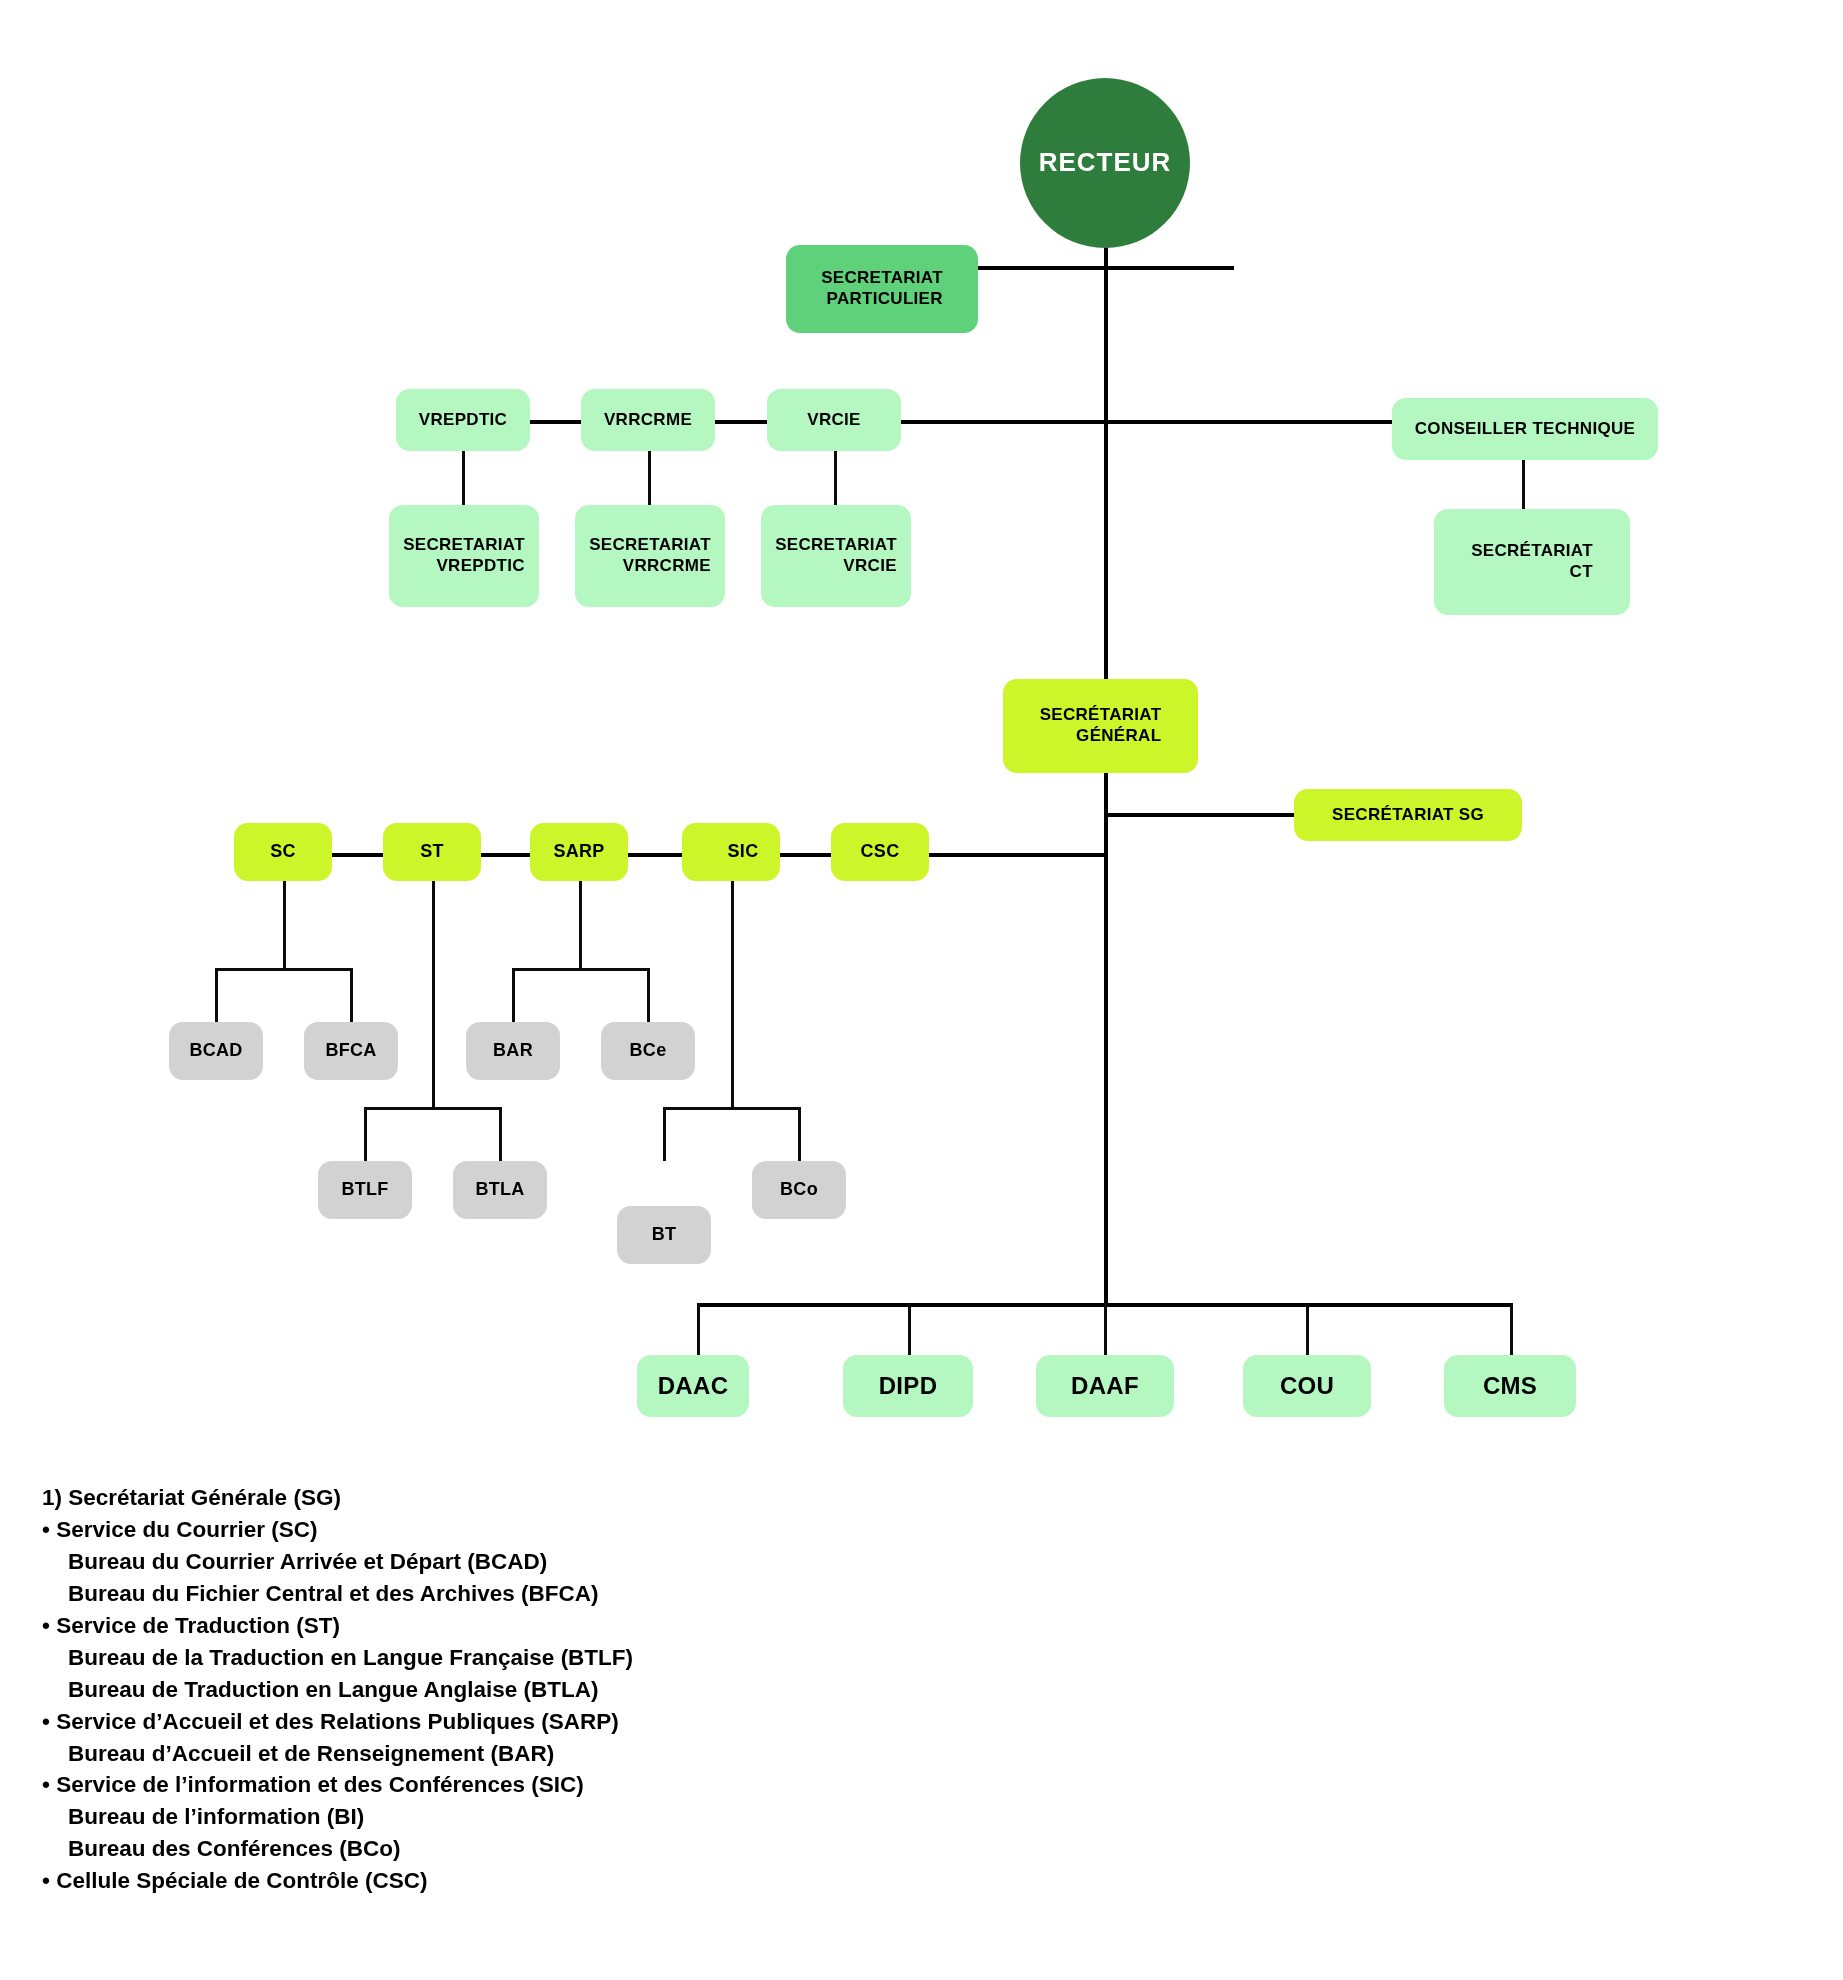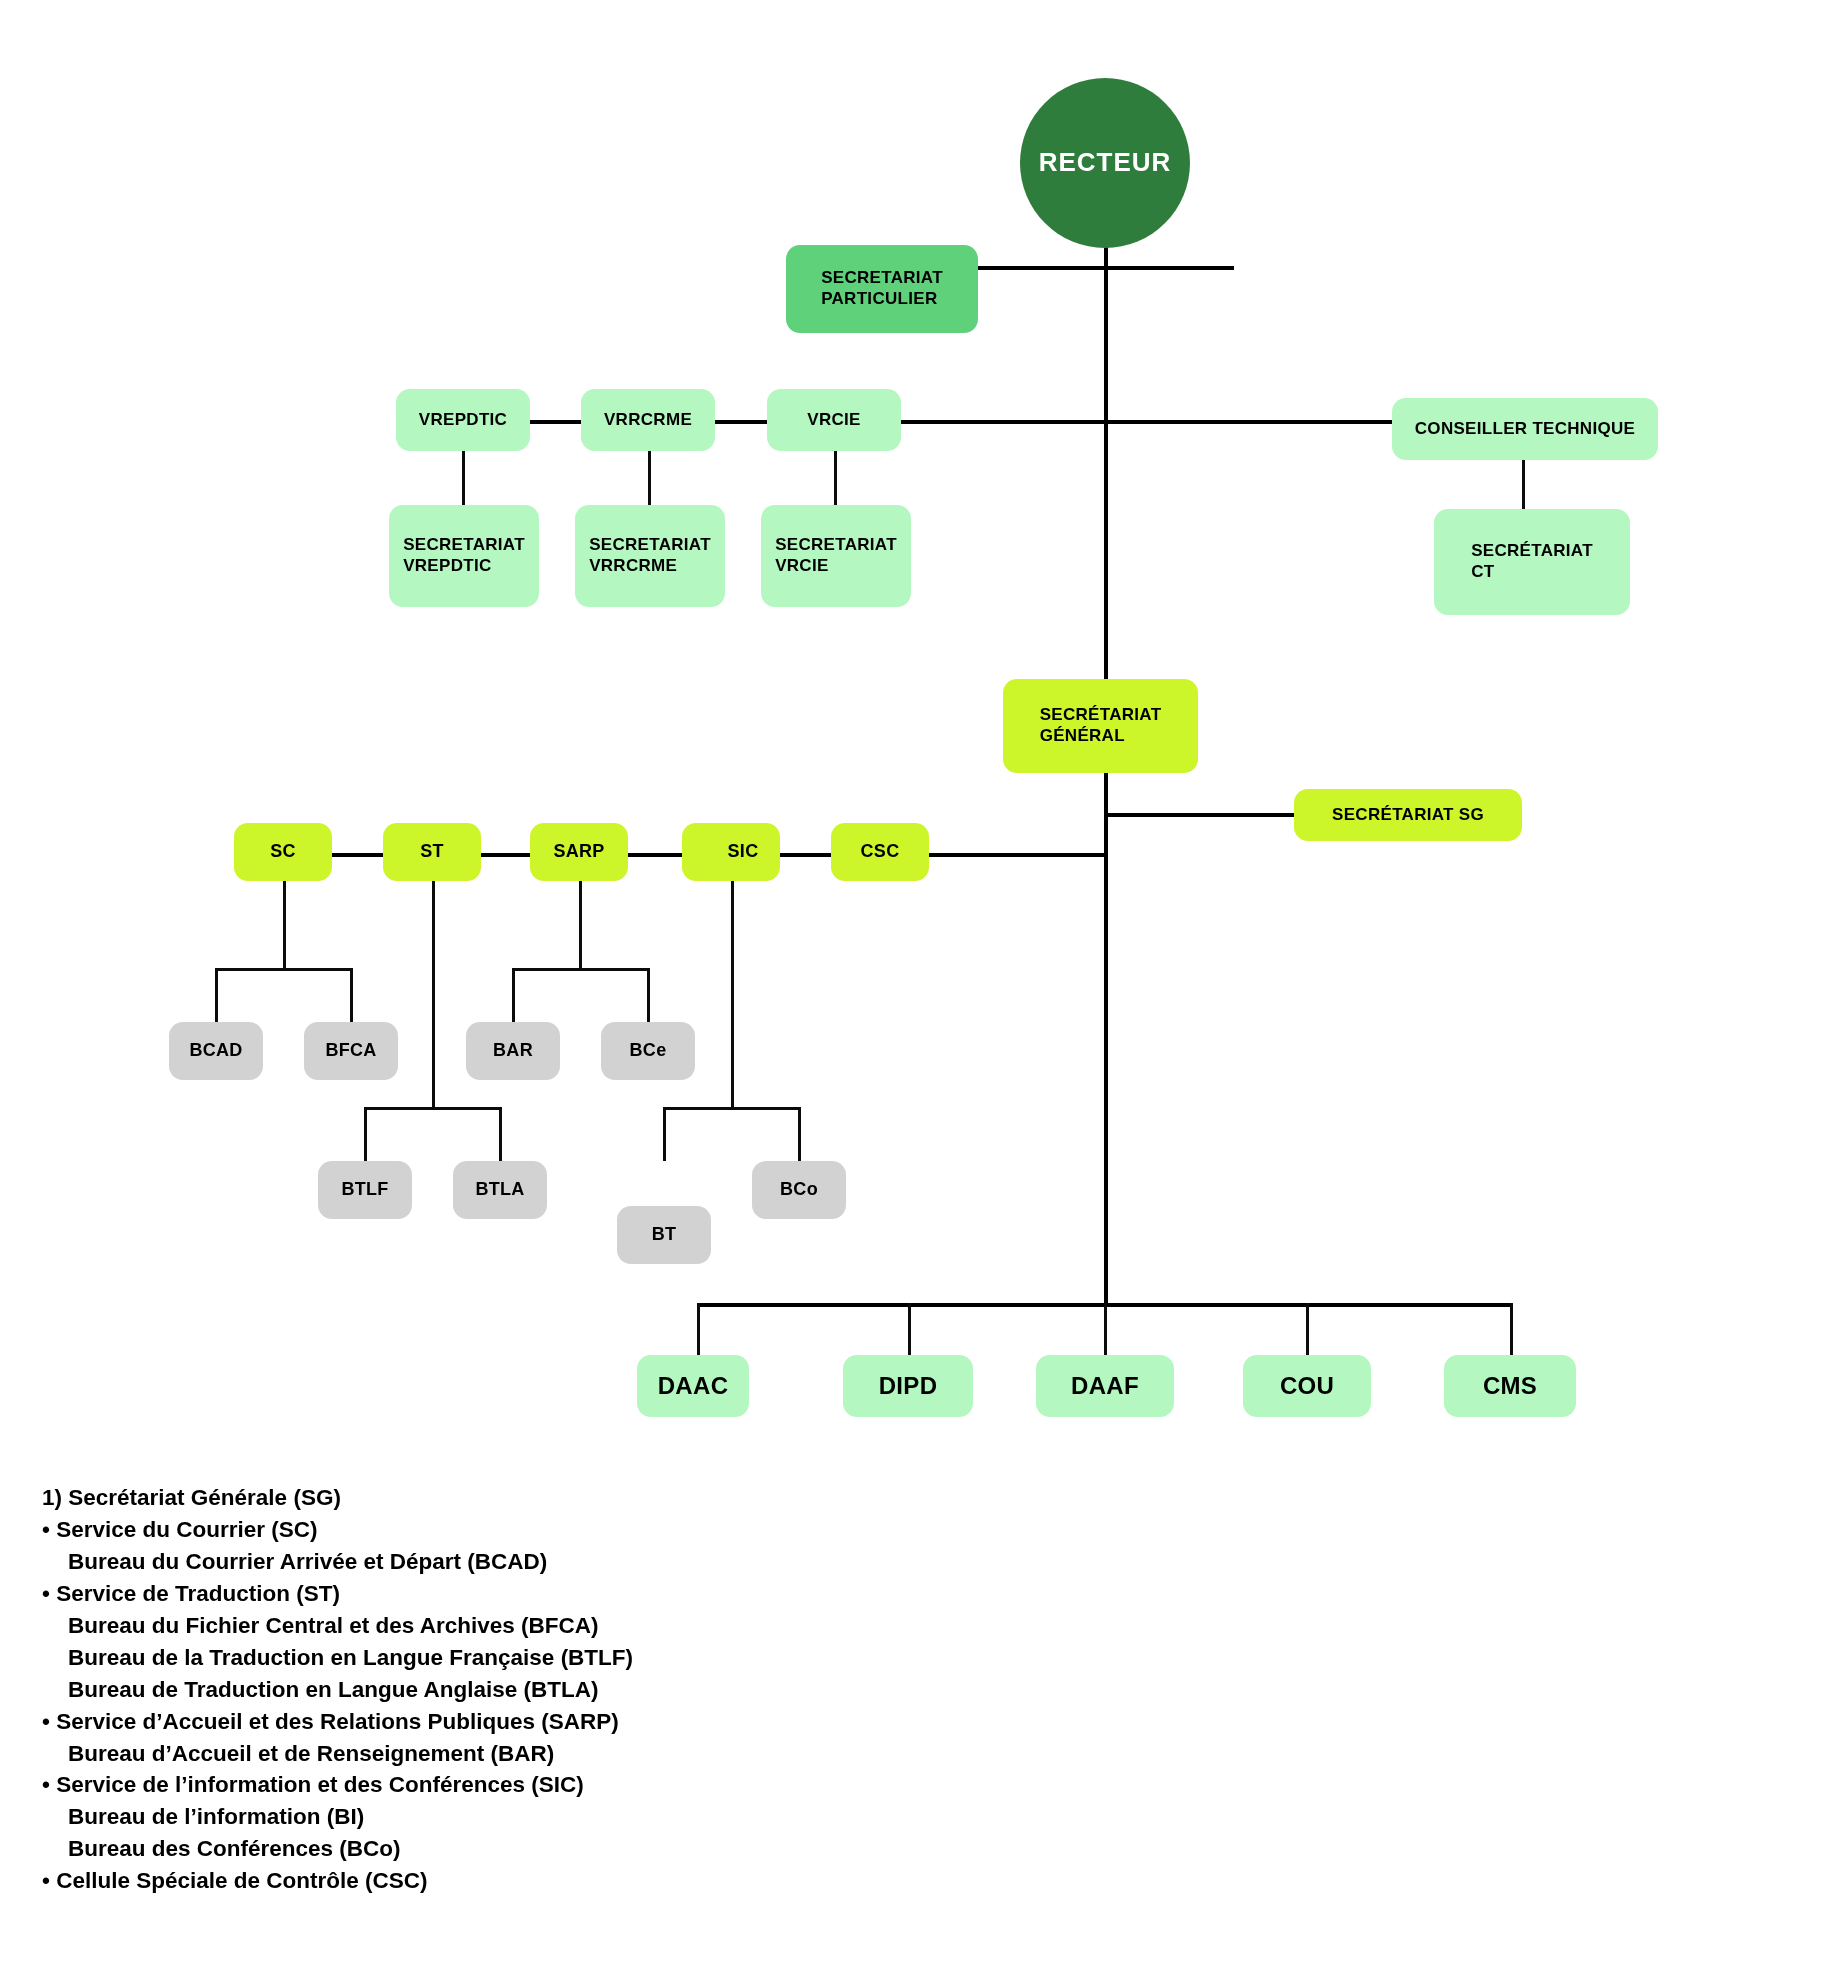--- a/index.html
+++ b/index.html
@@ -24,21 +24,21 @@
     top: 0;
     width: 1843px;
     height: 1470px;
   }
   .node {
     position: absolute;
     box-sizing: border-box;
     display: flex;
     align-items: center;
     justify-content: center;
-    text-align: left;
+    text-align: right;
     color: #000000;
     font-weight: bold;
     letter-spacing: 0.3px;
     line-height: 1.22;
     border-radius: 14px;
     z-index: 3;
     white-space: pre-line;
   }
   .node.root {
     border-radius: 50%;
@@ -177,22 +177,22 @@
     <div class="node n-green-light" style="left:1036px; top:1355px; width:138px; height:62px; font-size:24px;">DAAF</div>
     <div class="node n-green-light" style="left:1243px; top:1355px; width:128px; height:62px; font-size:24px;">COU</div>
     <div class="node n-green-light" style="left:1444px; top:1355px; width:132px; height:62px; font-size:24px;">CMS</div>
 
   </div>
 
   <div id="legend">
     <div class="lg-line lg-head">1) Secrétariat Générale (SG)</div>
     <div class="lg-line lg-bullet">• Service du Courrier (SC)</div>
     <div class="lg-line lg-sub">Bureau du Courrier Arrivée et Départ (BCAD)</div>
+    <div class="lg-line lg-sub">Bureau du Fichier Central et des Archives (BFCA)</div>
     <div class="lg-line lg-bullet">• Service de Traduction (ST)</div>
-    <div class="lg-line lg-sub">Bureau du Fichier Central et des Archives (BFCA)</div>
     <div class="lg-line lg-sub">Bureau de la Traduction en Langue Française (BTLF)</div>
     <div class="lg-line lg-sub">Bureau de Traduction en Langue Anglaise (BTLA)</div>
     <div class="lg-line lg-bullet">• Service d’Accueil et des Relations Publiques (SARP)</div>
     <div class="lg-line lg-sub">Bureau d’Accueil et de Renseignement (BAR)</div>
     <div class="lg-line lg-bullet">• Service de l’information et des Conférences (SIC)</div>
     <div class="lg-line lg-sub">Bureau de l’information (BI)</div>
     <div class="lg-line lg-sub">Bureau des Conférences (BCo)</div>
     <div class="lg-line lg-bullet">• Cellule Spéciale de Contrôle (CSC)</div>
   </div>
 

